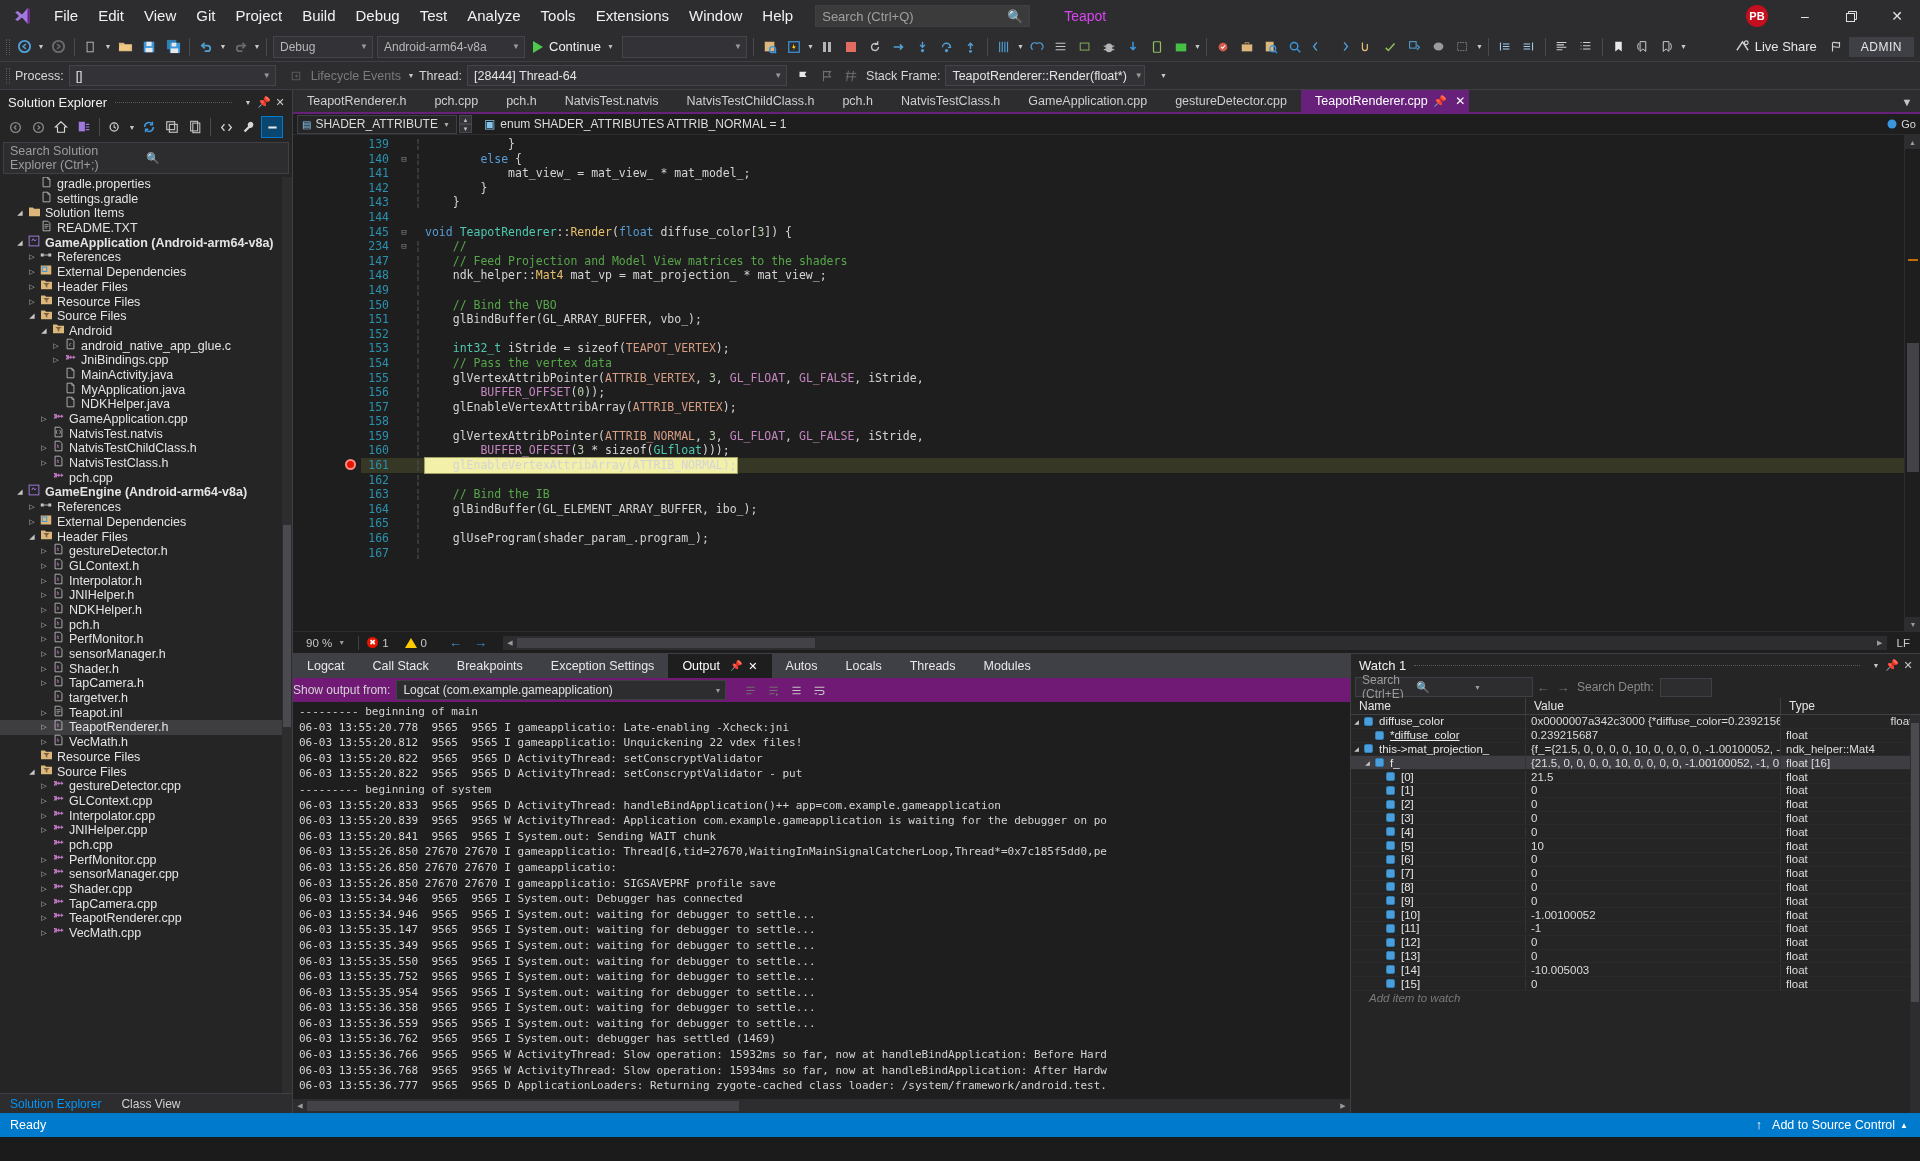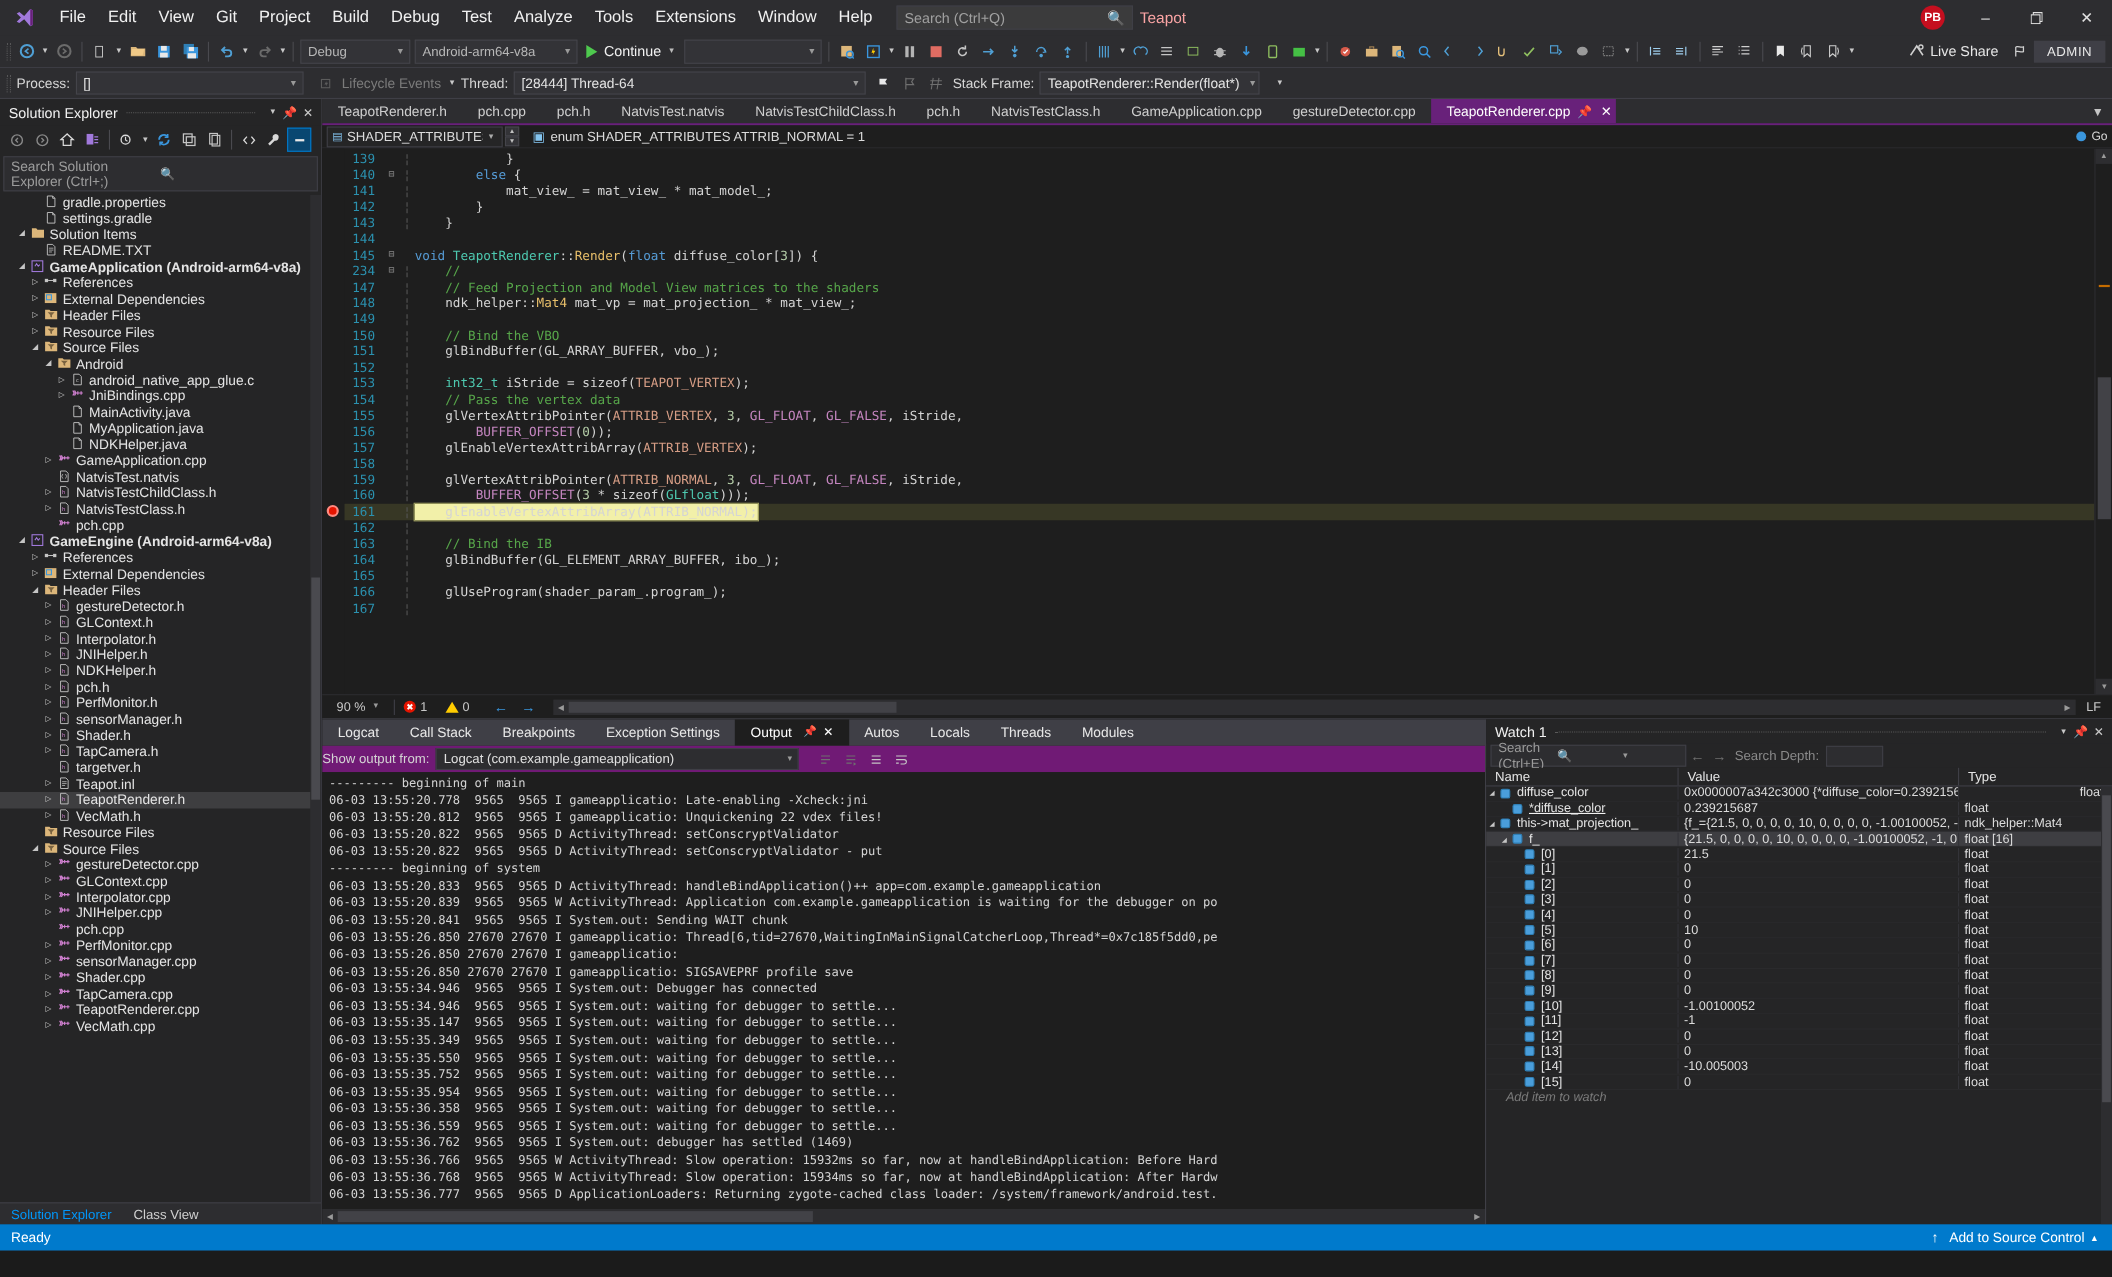--- a/index.html
+++ b/index.html
@@ -9,21 +9,21 @@
 
   
   .titlebar { height:32px; background:#2d2d30; display:flex; align-items:center; flex:0 0 32px; }
   .vslogo { width:44px; height:32px; display:flex; align-items:center; justify-content:center; }
   .menu { display:flex; align-items:center; height:32px; }
   .menu-item { padding:0 10px; font-size:15px; color:#f1f1f1; height:32px; line-height:32px; white-space:nowrap; }
   .searchbox { margin-left:12px; width:215px; height:22px; background:#3b3b3c; border:1px solid #3f3f46;
     display:flex; align-items:center; padding:0 6px; }
   .searchbox span.ph { font-size:13px; color:#a0a0a0; flex:1; }
   .searchbox .magnifier { color:#c5c5c5; font-size:13px; }
-  .sln-name { margin-left:6px; font-size:14px; color:#fca5a5; }
+  .sln-name { margin-left:34px; font-size:14px; color:#d946ef; }
   .tb-spacer { flex:1; }
   .avatar { width:22px; height:22px; border-radius:50%; background:#c50f1f; color:#fff; font-size:11px;
     display:flex; align-items:center; justify-content:center; margin-right:14px; font-weight:bold; }
   .wbtn { width:46px; height:32px; display:flex; align-items:center; justify-content:center; font-size:14px; color:#e0e0e0; }
 
   
   .toolbar { height:30px; background:#2d2d30; display:flex; align-items:center; flex:0 0 30px; padding-left:4px;
     border-bottom:1px solid #3f3f46; }
   .tgrip { width:8px; height:18px; opacity:.45; display:flex; align-items:center; justify-content:center; }
   .tgrip::before{ content:''; width:2px; height:16px; border-left:1px dotted #888; border-right:1px dotted #888; }
@@ -55,21 +55,21 @@
   .panel-title { font-size:13px; color:#f1f1f1; white-space:nowrap; }
   .dots { flex:1; height:1px; margin:0 8px; border-top:1px dotted #5a5a5a; }
   .ph-btn { width:16px; height:18px; display:flex; align-items:center; justify-content:center; font-size:11px; color:#c8c8c8; }
   .se-toolbar { height:26px; display:flex; align-items:center; padding:0 4px; gap:1px; }
   .se-ic { width:22px; height:22px; display:flex; align-items:center; justify-content:center; font-size:12px; color:#c5c5c5; }
   .se-ic.active { border:1px solid #007acc; background:#094771; }
   .se-search { height:22px; margin:2px 3px 3px 3px; background:#2d2d30; border:1px solid #3f3f46;
     display:flex; align-items:center; padding:15px 6px; }
   .se-search span { font-size:12.5px; color:#9c9c9c; flex:1; }
   .se-tree { flex:1; overflow:hidden; position:relative; font-size:12.5px; }
-  .trow { height:14.7px; display:flex; align-items:flex-start; white-space:nowrap; padding-left:2px; line-height:14.7px;}
+  .trow { height:14.7px; display:flex; align-items:center; white-space:nowrap; padding-left:2px; line-height:14.7px;}
   .trow.sel { background:#3e3e40; }
   .tw { width:12px; text-align:center; font-size:7px; color:#c5c5c5; flex:0 0 12px; }
   .ti { width:16px; text-align:center; flex:0 0 16px; font-size:10px; }
   .tt { padding-left:3px; color:#e4e4e4; font-size:12.5px; }
   .tt.b { font-weight:bold; }
   .se-scroll { position:absolute; right:0; top:0; width:10px; height:100%; background:#2d2d30; }
   .se-thumb { position:absolute; right:1px; top:38%; width:8px; height:22%; background:#4a4a4f; }
   .se-bottom-tabs { height:20px; display:flex; align-items:center; background:#2d2d30; border-top:1px solid #3f3f46; }
   .se-bt { font-size:12px; padding:0 10px; color:#d0d0d0; }
   .se-bt.act { color:#0097fb; }
@@ -93,21 +93,21 @@
     font-size:12px; color:#dcdcdc; background:#252526; }
   .nav-combo .gly { margin-right:4px; color:#84c5f0; font-size:10px; }
   .nav-combo .arr { margin:0 4px; font-size:7px; color:#aaa; }
   .spin { display:flex; flex-direction:column; margin-left:2px; }
   .spin div { width:13px; height:9px; background:#333337; border:1px solid #45454b; font-size:6px; color:#c0c0c0;
     display:flex; align-items:center; justify-content:center; }
   .nav-combo2 { display:flex; align-items:center; height:19px; padding:0 6px; margin-left:6px; font-size:12px; color:#dcdcdc; }
   .navbar-right { margin-left:auto; display:flex; align-items:center; padding-right:4px; gap:4px; }
   .go-pill { display:flex; align-items:flex-end; font-size:11px; color:#d8d8d8; }
 
-  .code-area { flex:1; display:flex; min-height:0; position:relative; overflow:hidden; background:#1e1e1e; }
+  .code-area { flex:1; display:flex; min-height:0; position:relative; overflow:hidden; background:#1e1e1e;margin-left:48px; }
   .glyph-margin { width:20px; background:#1e1e1e; flex:0 0 20px; position:relative; }
   .bp { width:11px; height:11px; border-radius:50%; background:#e51400; border:2px solid #ff8a80; position:absolute; left:4px; }
   .code-lines { flex:1; font-family:"DejaVu Sans Mono", monospace; font-size:11.5px; line-height:14.6px; padding-top:2px; }
   .cl { height:14.6px; display:flex; white-space:pre; }
   .ln { width:36px; text-align:right; color:#2b91af; flex:0 0 36px; padding-right:8px; }
   .fold { width:14px; flex:0 0 14px; color:#888; text-align:center; font-size:9px; }
   .ind { width:14px; flex:0 0 14px; color:#555; text-align:center; }
   .ctext { color:#d4d4d4; }
   .k  { color:#569cd6; }  
   .kp { color:#c586c0; }  

